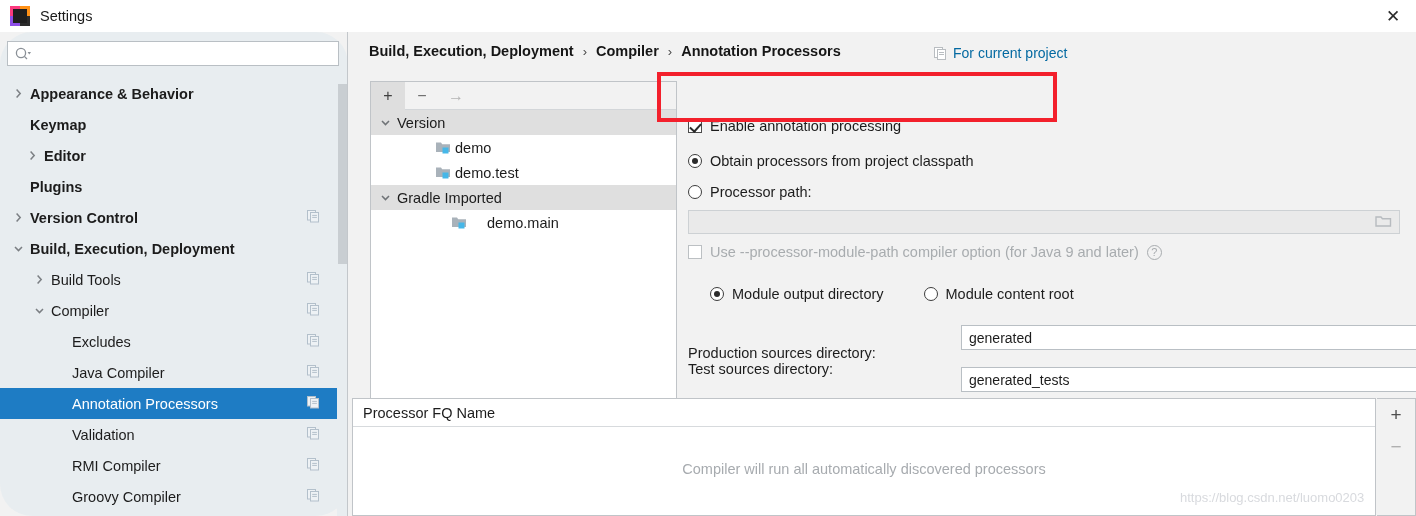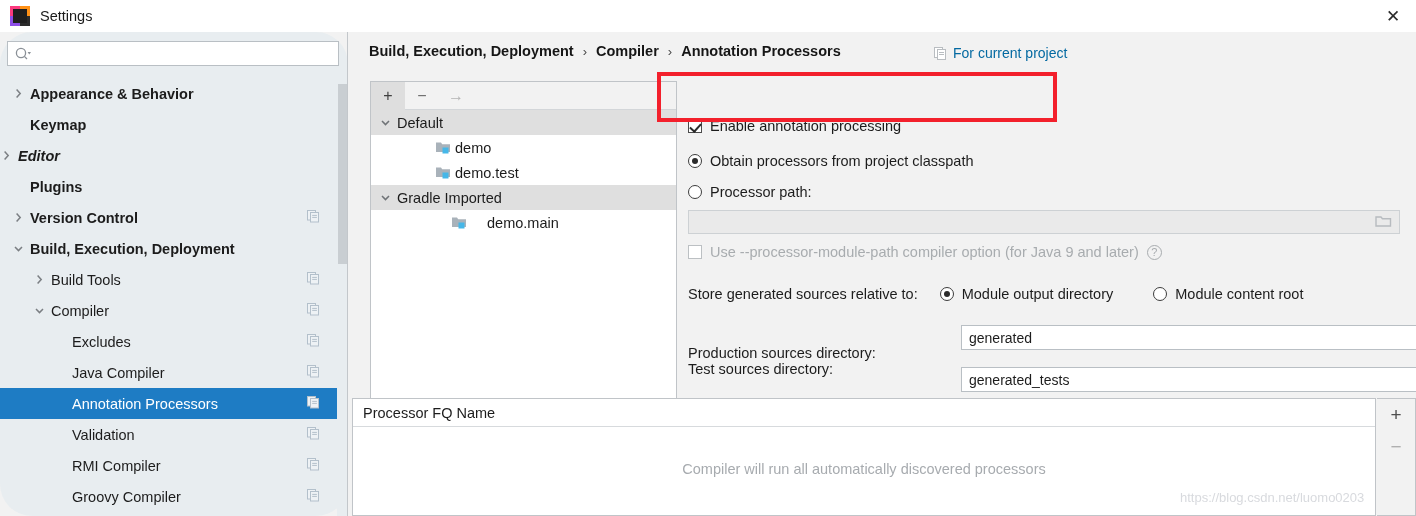--- a/index.html
+++ b/index.html
@@ -249,21 +249,21 @@
             <svg width="11" height="11" viewBox="0 0 11 11">
               <path d="M3.6 1.6 L7.2 5.5 L3.6 9.4" fill="none" stroke="#7b7f83" stroke-width="1.5"></path>
             </svg>
           </span>
           <span>Appearance &amp; Behavior</span>
         </div>
         <div class="tree-row bold" style="padding-left: 12px;">
           <span class="tw"></span>
           <span>Keymap</span>
         </div>
-        <div class="tree-row bold" style="padding-left: 0; font-style: italic;">
+        <div class="tree-row bold" style="padding-left: 26px;">
           <span class="tw">
             <svg width="11" height="11" viewBox="0 0 11 11">
               <path d="M3.6 1.6 L7.2 5.5 L3.6 9.4" fill="none" stroke="#7b7f83" stroke-width="1.5"></path>
             </svg>
           </span>
           <span>Editor</span>
         </div>
         <div class="tree-row bold" style="padding-left: 12px;">
           <span class="tw"></span>
           <span>Plugins</span>
@@ -413,21 +413,21 @@
         <div class="tbtn">−</div>
         <div class="tbtn dim">→</div>
       </div>
       <div id="module-tree">
           <div class="modrow group" style="padding-left: 8px;">
             <span class="tw">
               <svg width="11" height="11" viewBox="0 0 11 11">
                 <path d="M2 4 L5.5 7.6 L9 4" fill="none" stroke="#6f7377" stroke-width="1.5"></path>
               </svg>
             </span>
-            <span>Default</span>
+            <span>Version</span>
           </div>
           <div class="modrow" style="padding-left: 46px;">
             <span class="tw"></span>
             <span class="folder-icon">
               <svg width="17" height="15" viewBox="0 0 17 15">
                 <path d="M1 2.5 L6 2.5 L7.2 4.2 L15 4.2 L15 12 L1 12 Z" fill="#a9b2ba"></path>
                 <rect x="7.5" y="7.5" width="6" height="6" fill="#46b7e8"></rect>
               </svg>
             </span>
             <span>demo</span>
@@ -497,21 +497,20 @@
         </span>
       </div>
 
       <div class="row" style="left:10px; top:163px;">
         <span class="cbox dim"></span>
         <span class="lbl dim">Use --processor-module-path compiler option (for Java 9 and later)</span>
         <span class="help-icon">?</span>
       </div>
 
       <div class="row" style="left:10px; top:205px;">
-        <span class="lbl">Store generated sources relative to:</span>
         <span style="display:flex; align-items:center; margin-left:22px;">
           <span class="radio checked"></span>
           <span class="lbl">Module output directory</span>
         </span>
         <span style="display:flex; align-items:center; margin-left:40px;">
           <span class="radio"></span>
           <span class="lbl">Module content root</span>
         </span>
       </div>
 

